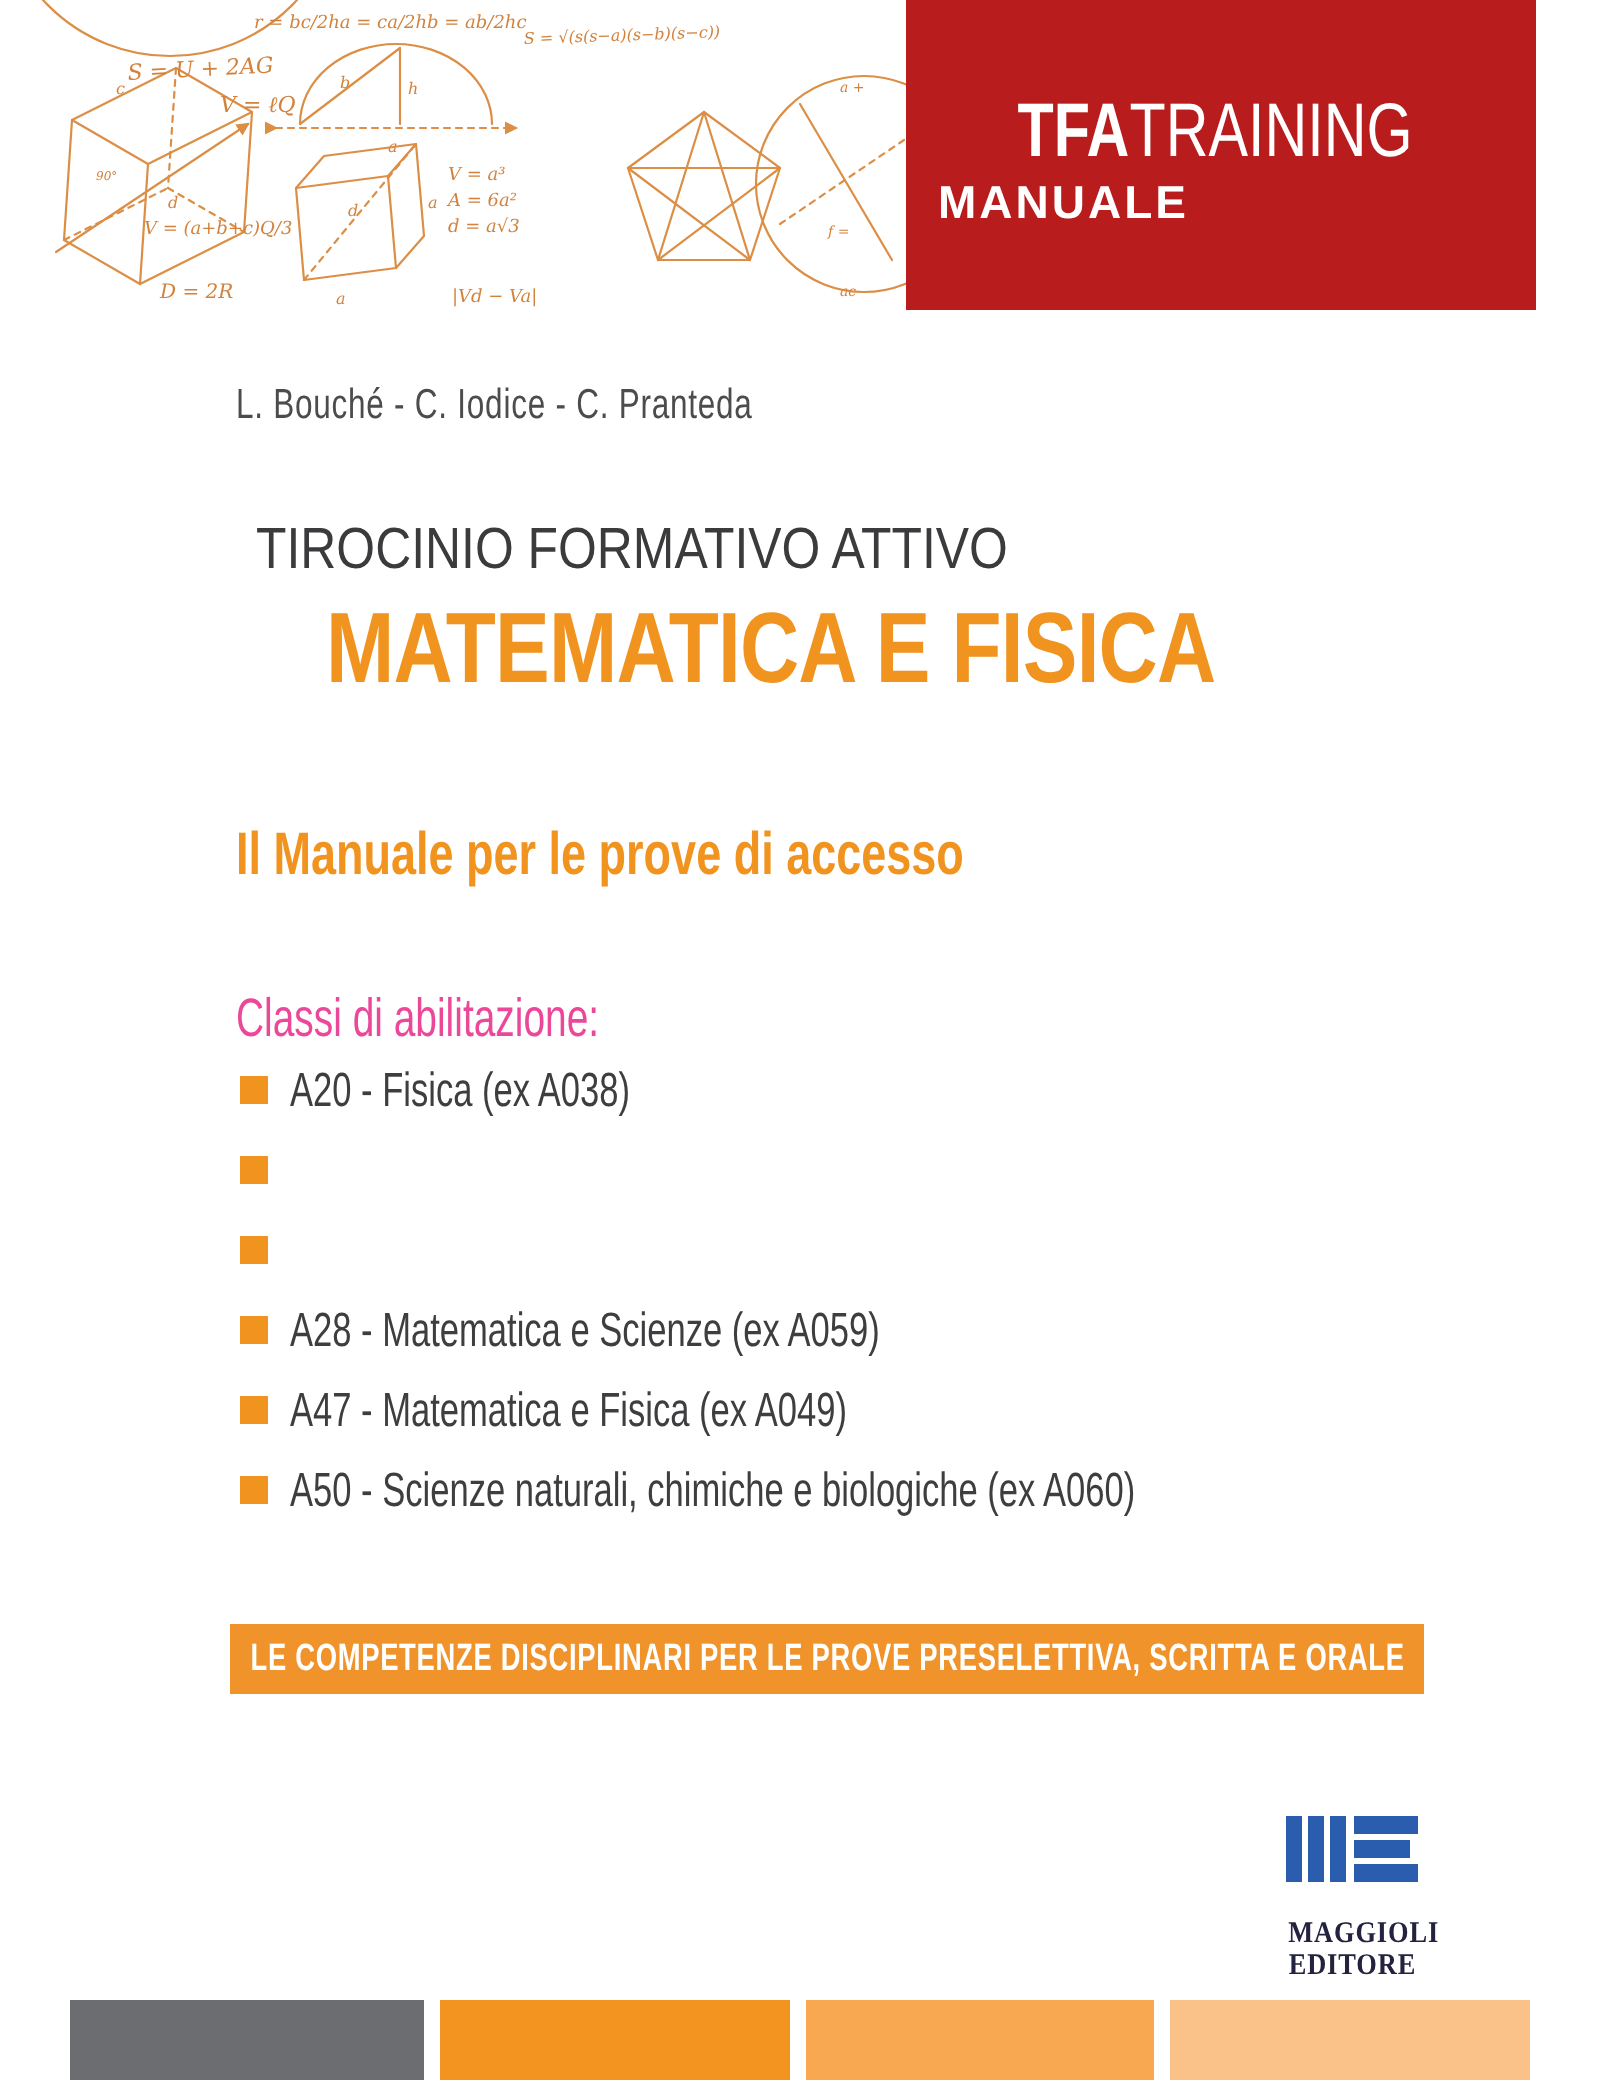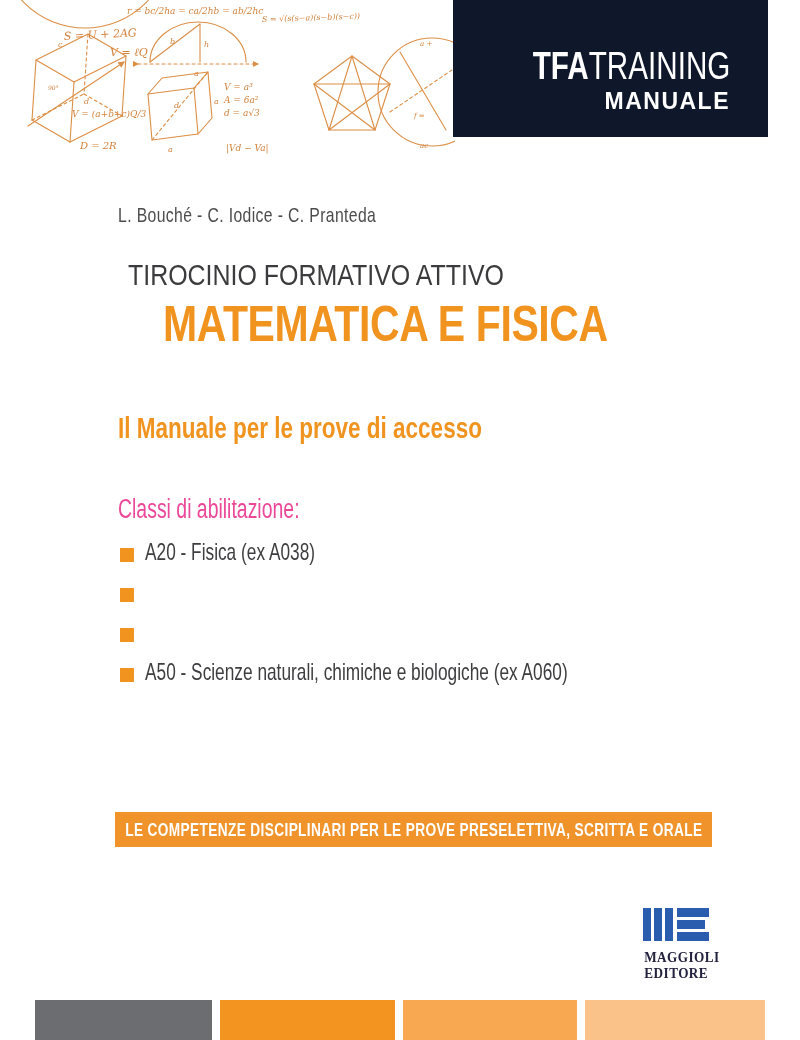--- a/index.html
+++ b/index.html
@@ -4,69 +4,69 @@
 <style>
   html,body { margin:0; padding:0; background:#fff; }
   .page {
     position:relative; width:800px; height:1040px; background:#ffffff;
     overflow:hidden; font-family:"Liberation Sans", sans-serif;
   }
 
   
   .math-band { position:absolute; left:0; top:0; width:455px; height:162px; overflow:hidden; }
   .brand-box {
-    position:absolute; left:453px; top:0; width:315px; height:137px;
-    background:#0f172a; box-sizing:border-box; padding:47px 38px 0 0; text-align:right;
+    position:absolute; left:453px; top:0; width:315px; height:155px;
+    background:#b91c1c; box-sizing:border-box; padding:47px 38px 0 0; text-align:left;
   }
   .brand-line1 { line-height:1; white-space:nowrap; }
   .brand-line1 .squeeze { display:inline-block; transform:scaleX(0.78); transform-origin:100% 50%; }
   .brand-tfa { color:#fff; font-weight:bold; font-size:38px; }
   .brand-training { color:#fff; font-weight:normal; font-size:38px; }
-  .brand-line2 { color:#fff; font-weight:bold; font-size:23px; letter-spacing:1.5px; line-height:1; margin-top:5px; }
+  .brand-line2 { color:#fff; font-weight:bold; font-size:23px; letter-spacing:1.5px; line-height:1; margin-top:5px;padding-left:16px; }
 
   
   .cond { display:inline-block; white-space:nowrap; transform-origin:0 50%; }
-  .authors { position:absolute; left:118px; top:203px; font-size:21px; color:#4C4C4E; }
+  .authors { position:absolute; left:118px; top:191px; font-size:21px; color:#4C4C4E; }
   .authors .cond { transform:scaleX(0.75); letter-spacing:0.5px; }
 
   .kicker { position:absolute; left:128px; top:259px; font-size:29px; color:#3B3B3D; }
   .kicker .cond { transform:scaleX(0.86); }
 
   .main-title {
     position:absolute; left:115px; top:297px; font-size:50px; font-weight:bold;
     color:#F0931F; line-height:54px; letter-spacing:-0.5px;margin-left:48px;
   }
   .main-title .cond { transform:scaleX(0.82); }
 
   .subtitle { position:absolute; left:118px; top:411px; font-size:30px; font-weight:bold; color:#F0931F;text-align:right; }
   .subtitle .cond { transform:scaleX(0.75); }
 
   .classi-heading { position:absolute; left:118px; top:494px; font-size:27px; color:#ec4899; }
   .classi-heading .cond { transform:scaleX(0.72); }
 
   .classi-list { position:absolute; left:120px; top:532px; }
-  .classi-row { display:flex; align-items:center; height:40px; }
+  .classi-row { display:flex; align-items:flex-start; height:40px; }
   .bullet { width:14px; height:14px; background:#F0931F; margin-top:6px; flex:0 0 auto; }
   .classi-label { margin-left:11px; font-size:24px; color:#3E3E40; line-height:28px; }
   .classi-label .cond { transform:scaleX(0.72); }
 
   
   .banner {
     position:absolute; left:115px; top:812px; width:597px; height:35px;
     background:#F0932A; display:flex; align-items:center; justify-content:center;text-align:center;
   }
   .banner-text {
     color:#fff; font-weight:bold; font-size:19px; white-space:nowrap;
     display:inline-block; transform:scaleX(0.72); transform-origin:50% 50%; letter-spacing:0.5px;
   }
 
   
   .publisher { position:absolute; left:639px; top:908px; width:74px; text-align:center; }
   .publisher svg { display:block; margin:0 auto; }
-  .publisher-name { font-family:"Liberation Serif", serif; font-weight:bold; color:#23233F; line-height:15px; margin-top:8px; }
+  .publisher-name { font-family:"Liberation Serif", serif; font-weight:bold; color:#23233F; line-height:15px; margin-top:18px; }
   .publisher-name .nm { display:inline-block; font-size:15px; transform:scaleX(0.88); transform-origin:50% 50%; letter-spacing:0.5px; white-space:nowrap; }
 
   
   .stripe { position:absolute; top:1000px; height:40px; }
   .stripe-gray  { left:35px;  width:177px; background:#6C6D70; }
   .stripe-o1    { left:220px; width:175px; background:#F2941F; }
   .stripe-o2    { left:403px; width:174px; background:#F7A850; }
   .stripe-o3    { left:585px; width:180px; background:#FAC289; }
 
   
@@ -188,20 +188,28 @@
       <span class="classi-label"><span class="cond">A20 - Fisica (ex A038)</span></span>
     </div>
     <div class="classi-row">
       <span class="bullet"></span>
     </div>
     <div class="classi-row">
       <span class="bullet"></span>
     </div>
     <div class="classi-row">
       <span class="bullet"></span>
+      <span class="classi-label"><span class="cond">A28 - Matematica e Scienze (ex A059)</span></span>
+    </div>
+    <div class="classi-row">
+      <span class="bullet"></span>
+      <span class="classi-label"><span class="cond">A47 - Matematica e Fisica (ex A049)</span></span>
+    </div>
+    <div class="classi-row">
+      <span class="bullet"></span>
       <span class="classi-label"><span class="cond">A50 - Scienze naturali, chimiche e biologiche (ex A060)</span></span>
     </div>
   </div>
 
   <div class="banner">
     <span class="banner-text">LE COMPETENZE DISCIPLINARI PER LE PROVE PRESELETTIVA, SCRITTA E ORALE</span>
   </div>
 
   <div class="publisher">
     <svg width="66" height="33" viewBox="0 0 66 33">

